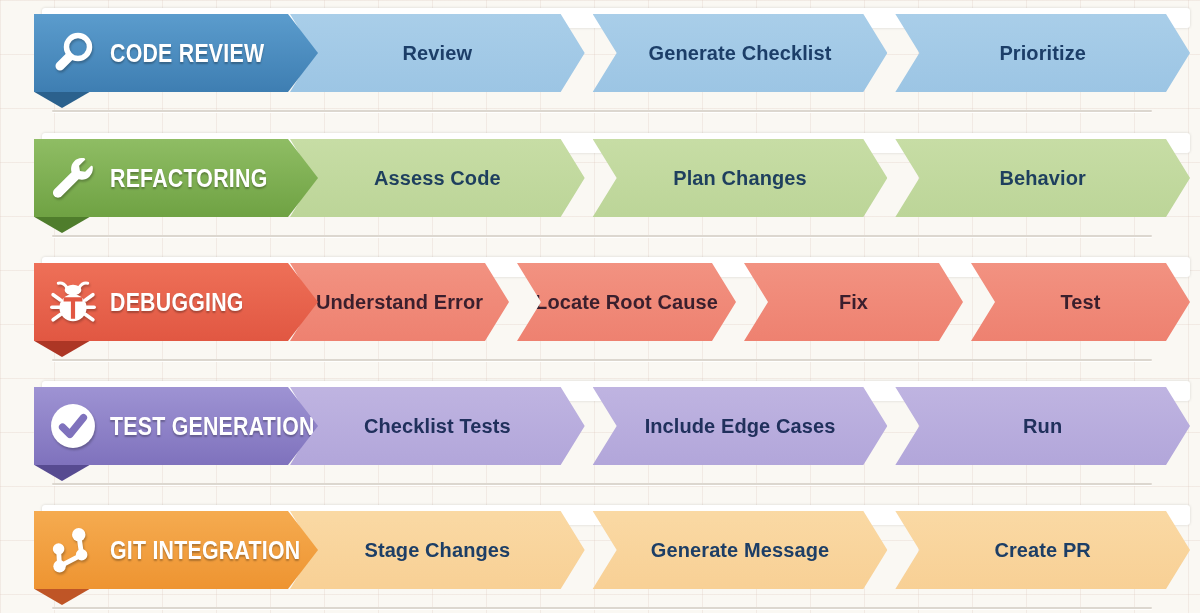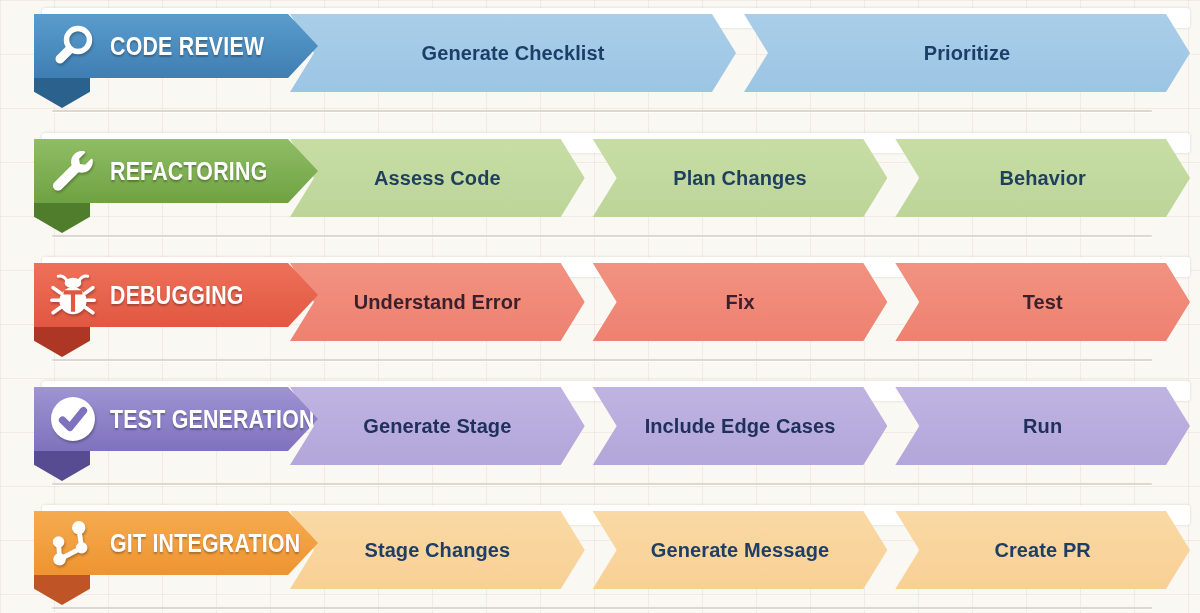--- a/index.html
+++ b/index.html
@@ -35,21 +35,21 @@
     flex:1;display:flex;align-items:center;justify-content:center;
     background:linear-gradient(180deg,var(--s1),var(--s2));
     clip-path:polygon(24px 50%,0 0,calc(100% - 24px) 0,100% 50%,calc(100% - 24px) 100%,0 100%);
     filter:drop-shadow(0 3px 2px rgba(90,80,70,0.28));
   }
   .step span{
     font-size:20px;font-weight:bold;color:var(--txt);
     letter-spacing:0.1px;white-space:nowrap;
   }
   .header{
-    position:absolute;left:34px;top:0;width:284px;height:64px;
+    position:absolute;left:34px;top:0;width:284px;height:78px;
     display:flex;align-items:center;padding-left:14px;box-sizing:border-box;column-gap:12px;
     background:linear-gradient(180deg,var(--h1),var(--h2));
     clip-path:polygon(0 0,calc(100% - 30px) 0,100% 50%,calc(100% - 30px) 100%,0 100%);
     filter:drop-shadow(4px 0 0 #f7f5f0) drop-shadow(0 3px 2px rgba(90,80,70,0.32));
     z-index:3;
   }
   .hicon{
     width:50px;height:52px;flex:none;display:flex;align-items:center;justify-content:center;
     filter:drop-shadow(1px 2px 1px rgba(0,0,0,0.25));
     color:var(--h2);
@@ -67,20 +67,23 @@
 </head>
 <body>
 
 <div class="canvas">
 
   <div class="row row-0" style="--h1: #5b9ccd; --h2: #3e7eb2; --fold: #2b618d; --s1: #a9cee9; --s2: #9cc5e4; --txt: #1c3e68;">
     <div class="paper"></div>
     <div class="fold"></div>
     <div class="steps">
       <div class="step">
+          <span>Review</span>
+        </div>
+      <div class="step">
           <span>Generate Checklist</span>
         </div>
       <div class="step">
           <span>Prioritize</span>
         </div>
     </div>
     <div class="header">
       <span class="hicon">
         <svg width="44" height="44" viewBox="0 0 44 44">
           <circle cx="27" cy="16" r="11.5" fill="none" stroke="#ffffff" stroke-width="5.5"></circle>
@@ -116,20 +119,23 @@
     </div>
     <div class="divider"></div>
   </div>
 
   <div class="row row-2" style="--h1: #ee7058; --h2: #e15742; --fold: #ad3625; --s1: #f29281; --s2: #ee8170; --txt: #3a1f2d;">
     <div class="paper"></div>
     <div class="fold"></div>
     <div class="steps">
       <div class="step">
           <span>Understand Error</span>
+        </div>
+      <div class="step">
+          <span>Locate Root Cause</span>
         </div>
       <div class="step">
           <span>Fix</span>
         </div>
       <div class="step">
           <span>Test</span>
         </div>
     </div>
     <div class="header">
       <span class="hicon">
@@ -150,21 +156,21 @@
       <span class="htitle">DEBUGGING</span>
     </div>
     <div class="divider"></div>
   </div>
 
   <div class="row row-3" style="--h1: #9e93d3; --h2: #7f72bd; --fold: #574b91; --s1: #bfb4e1; --s2: #b2a6da; --txt: #20305c;">
     <div class="paper"></div>
     <div class="fold"></div>
     <div class="steps">
       <div class="step">
-          <span>Generate Stage</span>
+          <span>Checklist Tests</span>
         </div>
       <div class="step">
           <span>Include Edge Cases</span>
         </div>
       <div class="step">
           <span>Run</span>
         </div>
     </div>
     <div class="header">
       <span class="hicon">

